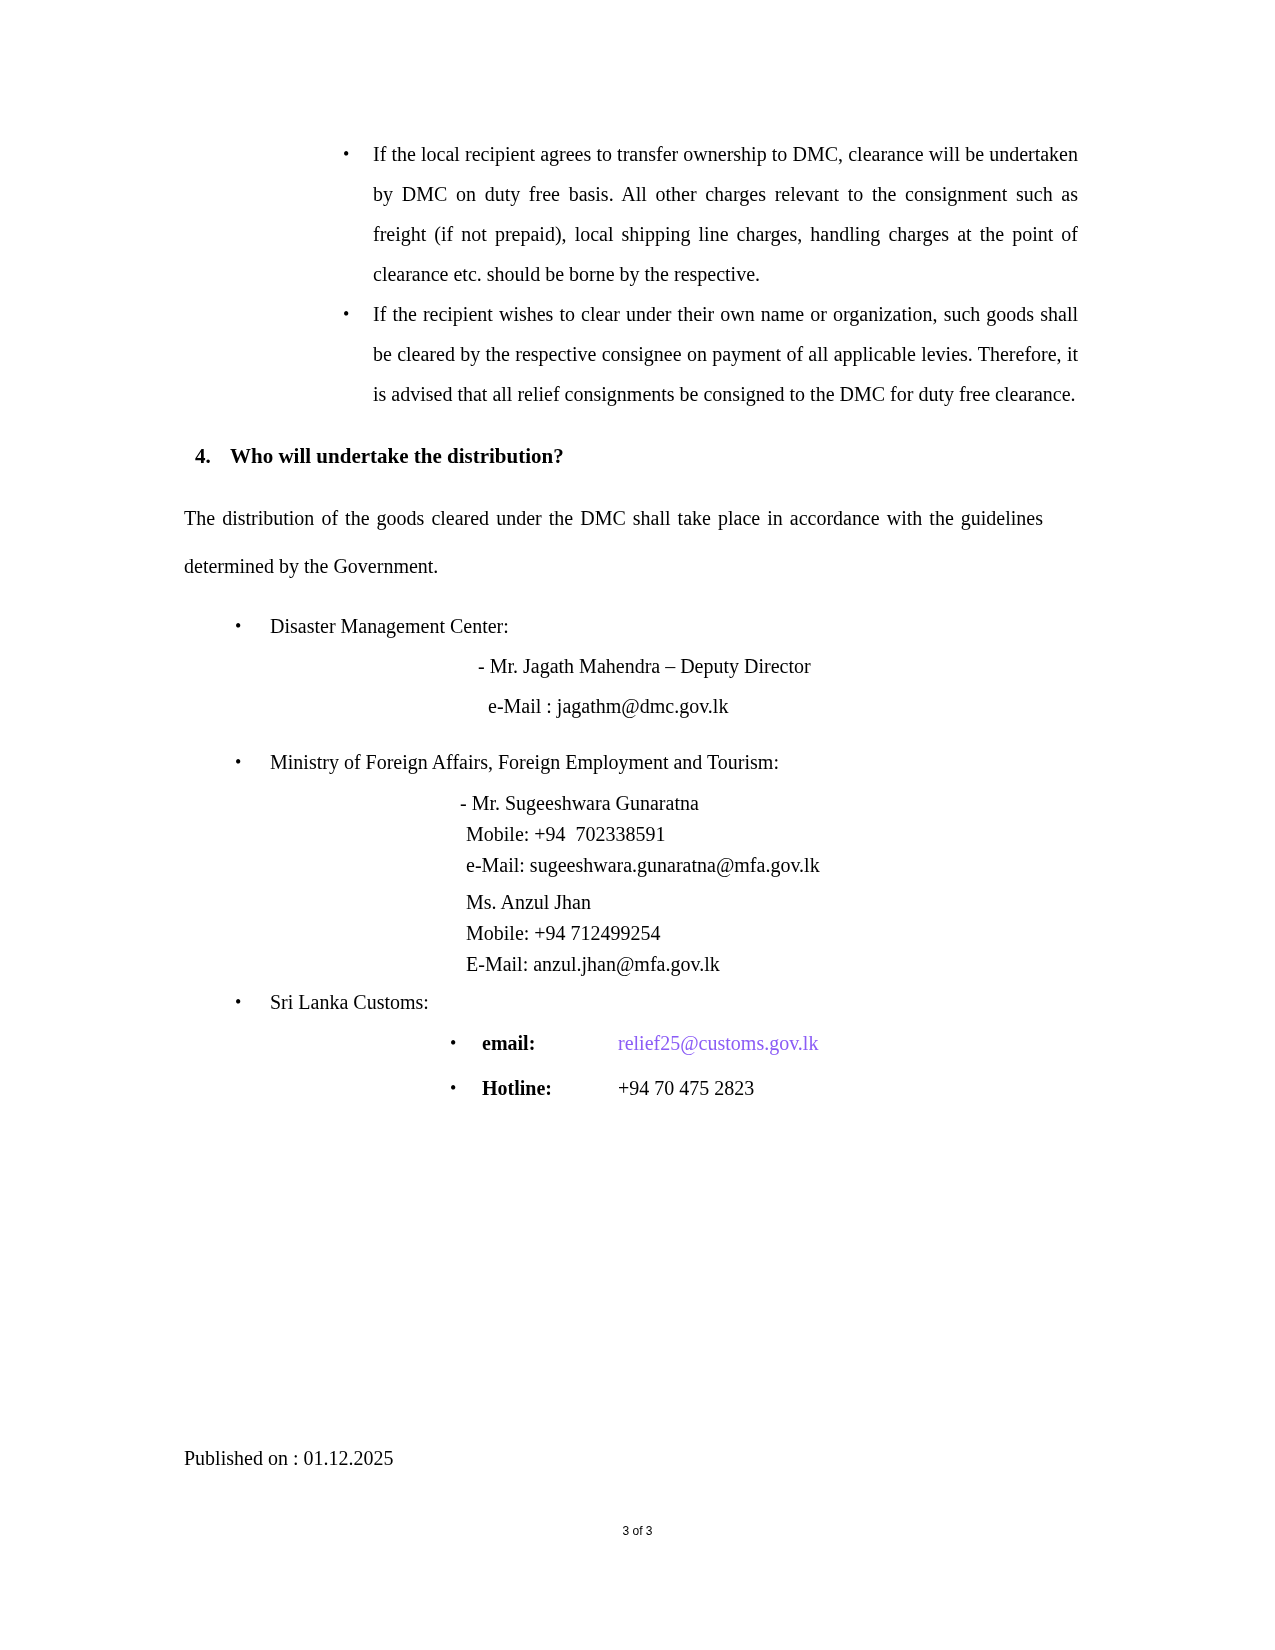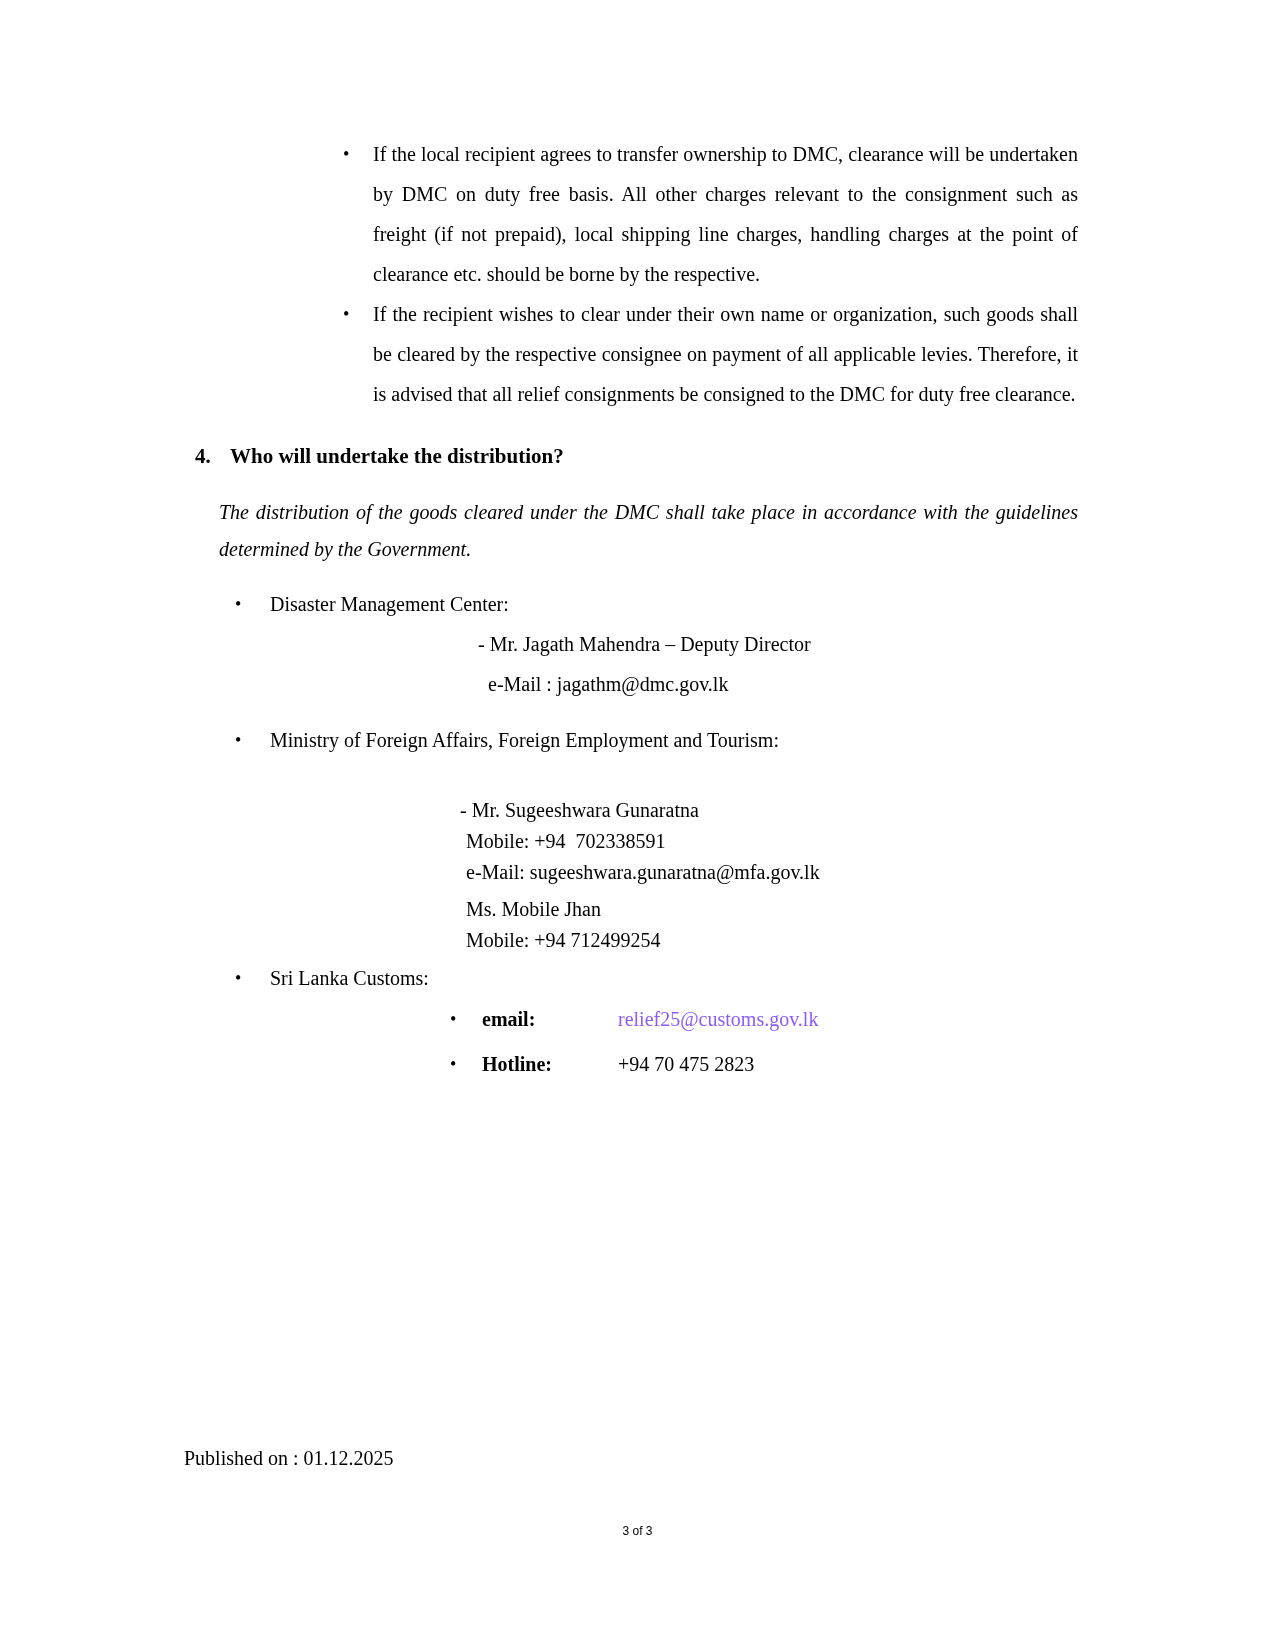--- a/index.html
+++ b/index.html
@@ -20,40 +20,40 @@
   .titem { display:flex; }
   .marker { width:30px; flex:none; font-size:18px; line-height:40px; }
   .ttext { flex:1; text-align:justify; line-height:40px; }
 
   
   .heading { display:flex; margin-top:28px; margin-left:11px;
              font-weight:bold; font-size:21px; line-height:28px; }
   .hnum { width:35px; flex:none; }
 
   
-  .para { margin-top:24px; margin-left:35px; width:859px;
-          text-align:justify; line-height:37px;font-style:italic; }
+  .para { margin-top:24px; width:859px;
+          text-align:justify; line-height:48px; }
 
   .intro { margin-top:16px; line-height:28px; }
 
   
   .orgrow { display:flex; margin-left:51px; line-height:28px; }
   .orgrow .marker { width:35px; line-height:28px; }
   .orgrow-1 { margin-top:22px; }
   .orgrow-2 { margin-top:22px; }
   .orgrow-3 { margin-top:8px; }
 
   
   .c1lines { margin-top:6px; margin-left:294px; }
   .c1lines .cline { line-height:40px; }
   .c1lines .ind { padding-left:10px; }
   .cgroup { margin-left:276px; }
   .cgroup .cline { line-height:31px; }
   .cgroup .ind { padding-left:6px; }
-  .cgroup-1 { margin-top:41px; }
+  .cgroup-1 { margin-top:12px; }
   .cgroup-2 { margin-top:6px; }
   .cline { white-space:pre-wrap; }
 
   
   .sublist { margin-top:12px; margin-left:266px; }
   .subrow { display:flex; line-height:30px; }
   .subrow .marker { width:32px; line-height:30px; }
   .subrow-2 { margin-top:15px; }
   .sublabel { width:136px; flex:none;font-weight:bold; }
   .link { color:#8b5cf6; cursor:pointer; }
@@ -101,22 +101,23 @@
     <div class="orgrow orgrow-2">
       <span class="marker">•</span>
       <div>Ministry of Foreign Affairs, Foreign Employment and Tourism:</div>
     </div>
     <div class="cgroup cgroup-1">
       <div class="cline">- Mr. Sugeeshwara Gunaratna</div>
       <div class="cline ind">Mobile: +94  702338591</div>
       <div class="cline ind">e-Mail: sugeeshwara.gunaratna@mfa.gov.lk</div>
     </div>
     <div class="cgroup cgroup-2">
-      <div class="cline ind">Ms. Mobile Jhan</div>
+      <div class="cline ind">Ms. Anzul Jhan</div>
       <div class="cline ind">Mobile: +94 712499254</div>
+      <div class="cline ind">E-Mail: anzul.jhan@mfa.gov.lk</div>
     </div>
 
     <div class="orgrow orgrow-3">
       <span class="marker">•</span>
       <div>Sri Lanka Customs:</div>
     </div>
     <div class="sublist">
       <div class="subrow">
         <span class="marker">•</span>
         <span class="sublabel">email:</span>

